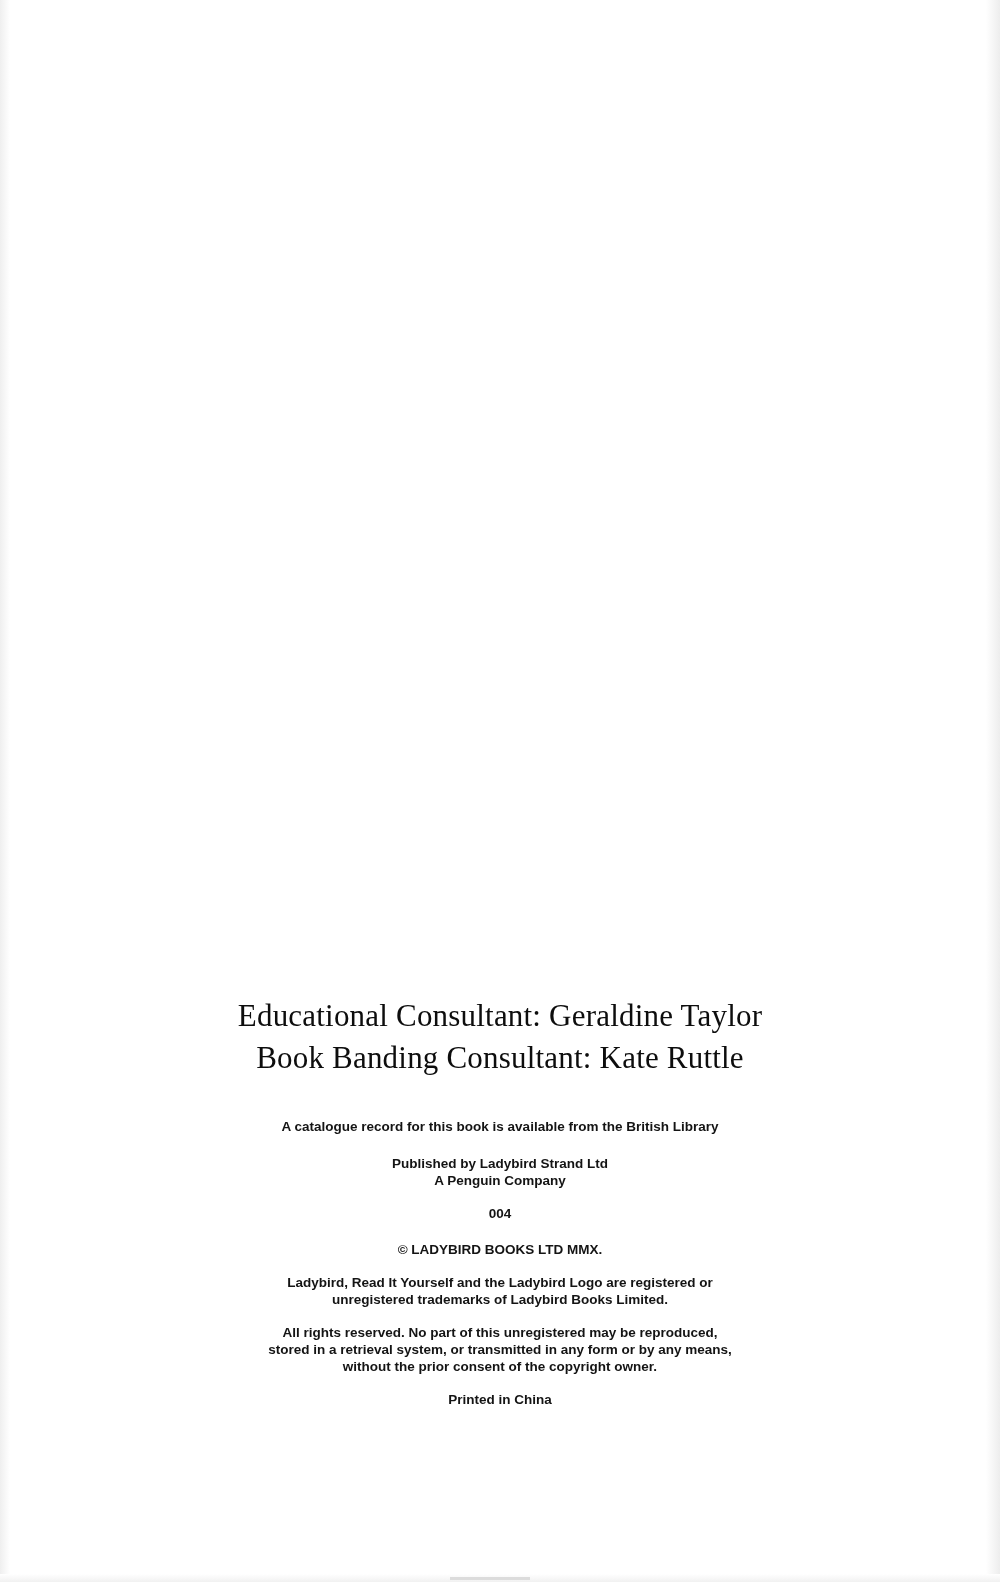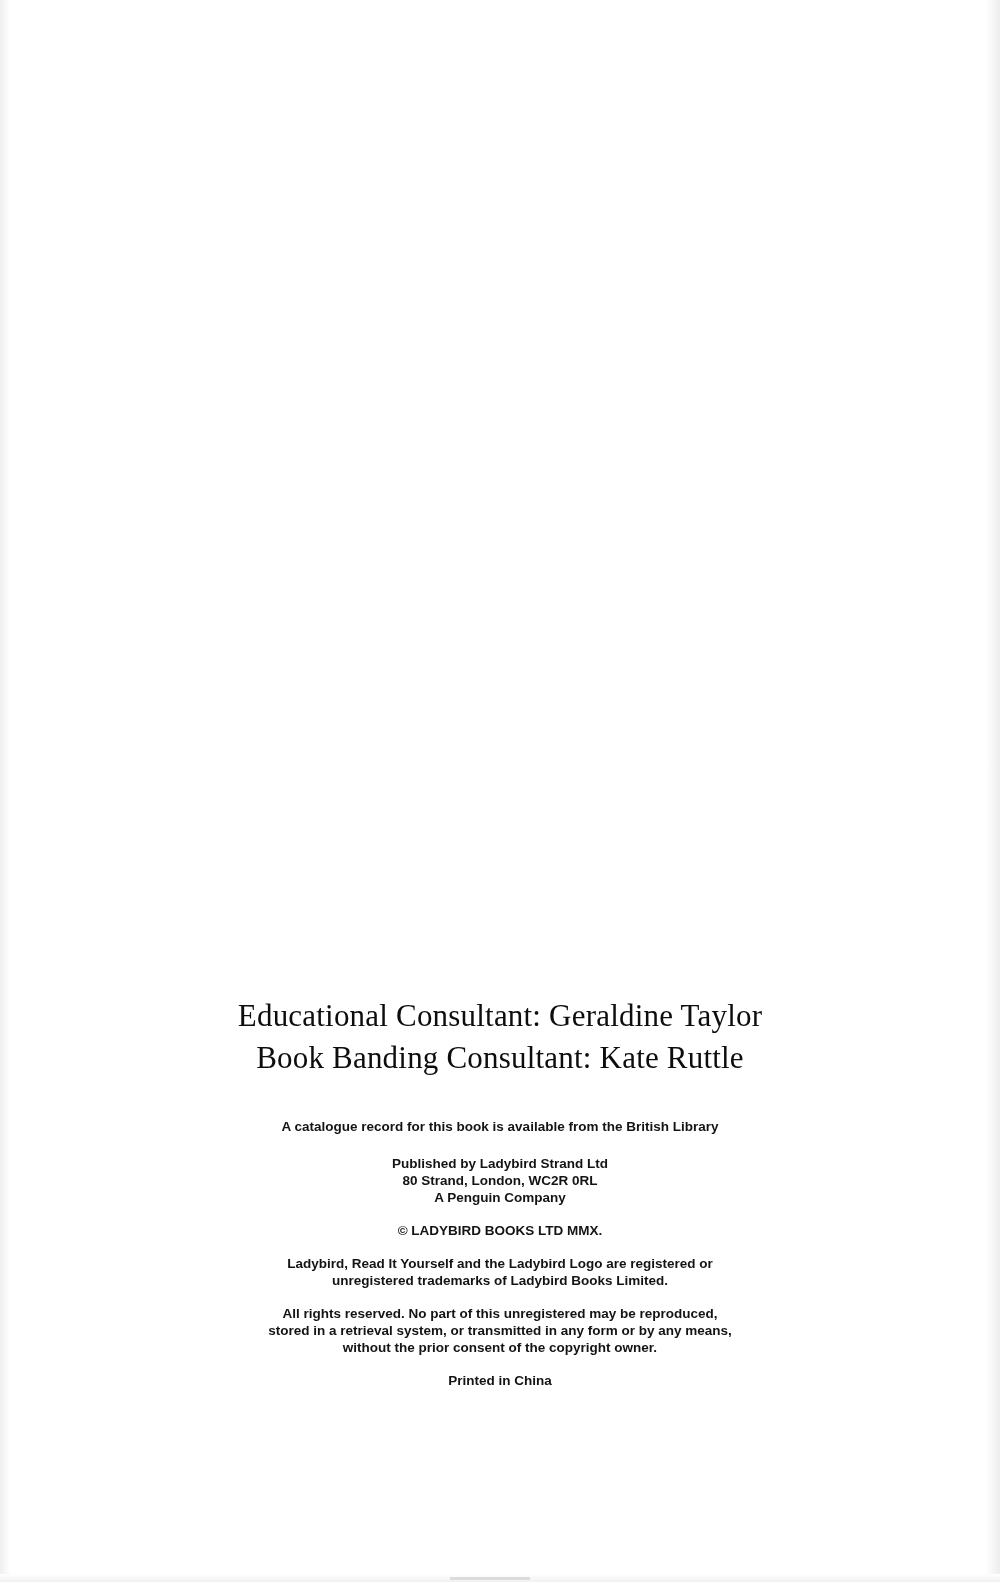--- a/index.html
+++ b/index.html
@@ -113,24 +113,26 @@
   </div>
 
   <div class="imprint">
 
     <div class="block catalogue">
       <p>A catalogue record for this book is available from the British Library</p>
     </div>
 
     <div class="block">
       <p>Published by Ladybird Strand Ltd</p>
-      <p>80 Strand, London, WC2R 0RL</p>
       <p>A Penguin Company</p>
     </div>
 
+    <div class="block num">
+      <p>004</p>
+    </div>
 
     <div class="block">
       <p>© LADYBIRD BOOKS LTD MMX.</p>
     </div>
 
     <div class="block">
       <p>Ladybird, Read It Yourself and the Ladybird Logo are registered or</p>
       <p>unregistered trademarks of Ladybird Books Limited.</p>
     </div>
 

